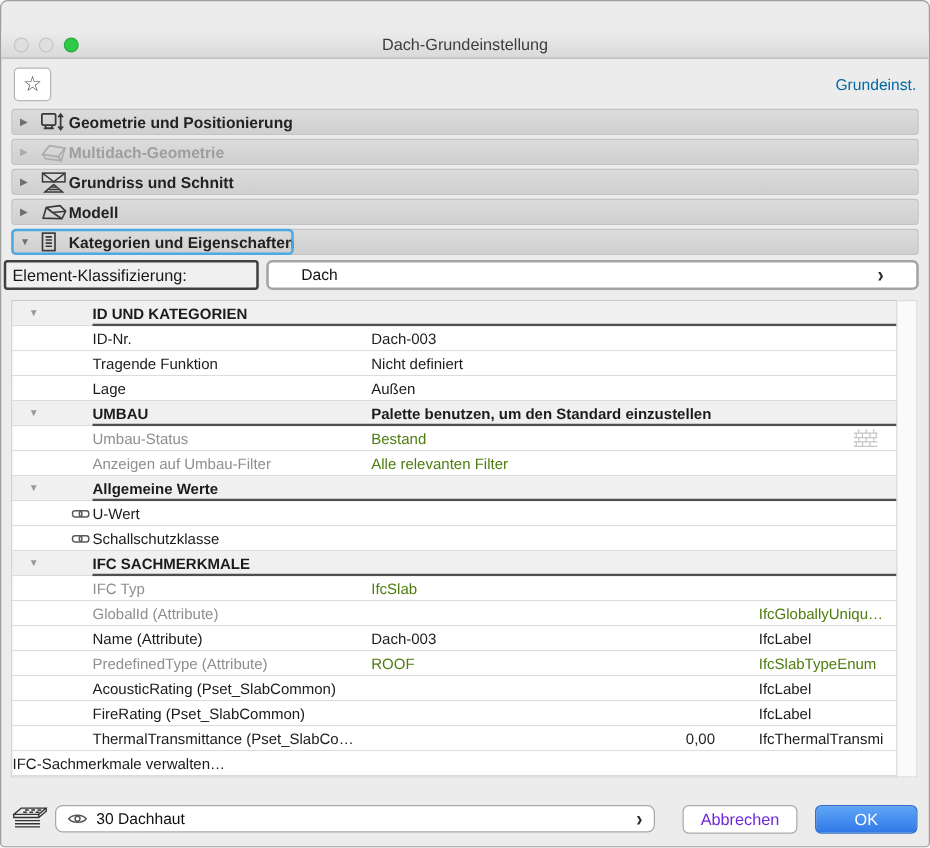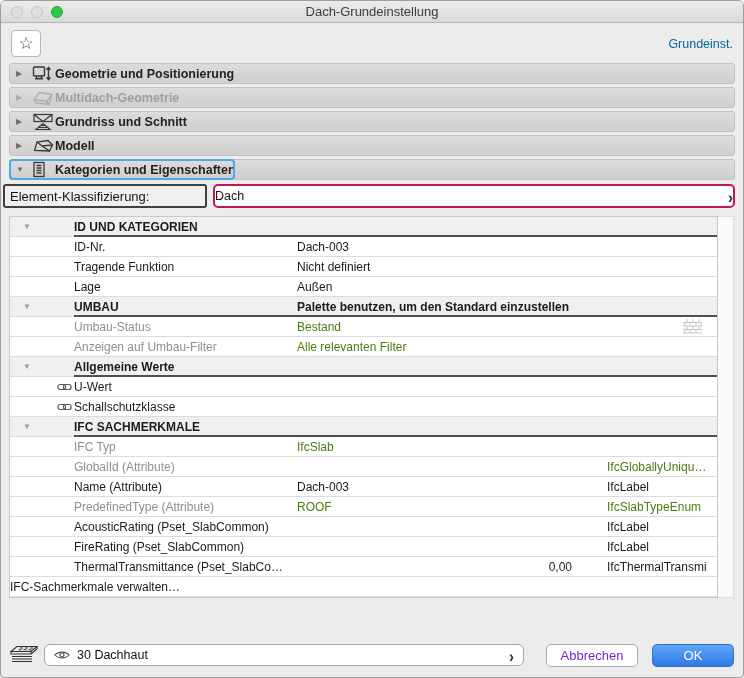--- a/index.html
+++ b/index.html
@@ -5,21 +5,21 @@
   * { margin:0; padding:0; box-sizing:border-box; }
   html,body { background:#f5f5f5; }
   body { font-family:"Liberation Sans","DejaVu Sans",sans-serif; }
 
   .dialog { position:relative; width:744px; height:678px; background:#ECECEC;
             border:1px solid #9E9E9E; border-radius:6px 6px 4px 4px; overflow:hidden; }
 
   
   .titlebar { height:22px; background:linear-gradient(#ECECEC,#D9D9D9);
               border-bottom:1px solid #B4B4B4; display:flex; align-items:center;
-              justify-content:center; position:relative; font-size:13px; color:#3D3D3D; }
+              justify-content:center; position:relative; font-size:13px; color:#3D3D3D;margin-top:24px; }
   .lights { position:absolute; left:10px; top:5px; display:flex; gap:8px; }
   .light { width:12px; height:12px; border-radius:50%; }
   .light.inactive { background:#DFDFDF; border:1px solid #C6C6C6; }
   .light.green { background:#2FC94A; border:1px solid #27A93C; }
 
   
   .toolbar { display:flex; align-items:center; justify-content:space-between;
              padding:7px 10px 6px 10px; }
   .fav-btn { width:30px; height:27px; background:#FFFFFF; border:1px solid #B6B6B6;
              border-radius:4px; display:flex; align-items:center; justify-content:center;
@@ -38,22 +38,22 @@
   .panel-bar.disabled .picon, .panel-bar.disabled .tri { color:#ACACAC; }
   .panel-bar.selected::before { content:""; position:absolute; left:-1px; top:-1px;
                bottom:-1px; width:222px; border:2px solid #4DA9E2; border-radius:4px;
                pointer-events:none; }
 
   
   .ek-row { display:flex; margin:4px 8px 8px 2px; height:24px; }
   .ek-label { width:204px; border:2px solid #404040; border-radius:3px; background:#F0F0F0;
               display:flex; align-items:center; padding:0 5px; font-size:13px;
               color:#151515; margin-right:6px; }
-  .ek-value { flex:1; border:2px solid #be185d; border-radius:5px; background:#FFFFFF;
-              display:flex; align-items:center; padding:0 0; font-size:12.5px;
+  .ek-value { flex:1; border:2px solid #a3a3a3; border-radius:5px; background:#FFFFFF;
+              display:flex; align-items:center; padding:0 26px; font-size:12.5px;
               color:#111; }
   .chev { margin-left:auto; font-size:15px; font-weight:bold; color:#2B2B2B;
           transform:scaleY(1.15); line-height:1; }
 
   
   .table-wrap { display:flex; margin-left:8px; align-items:stretch; }
   .ptable { width:709px; background:#FFFFFF; border:1px solid #C9C9C9; }
   .scroll-track { width:16px; background:#FAFAFA; border:1px solid #DDDDDD;
                   border-left:none; }
   .trow { display:grid; grid-template-columns:40px 24px 215px 310px 1fr; height:20px;

